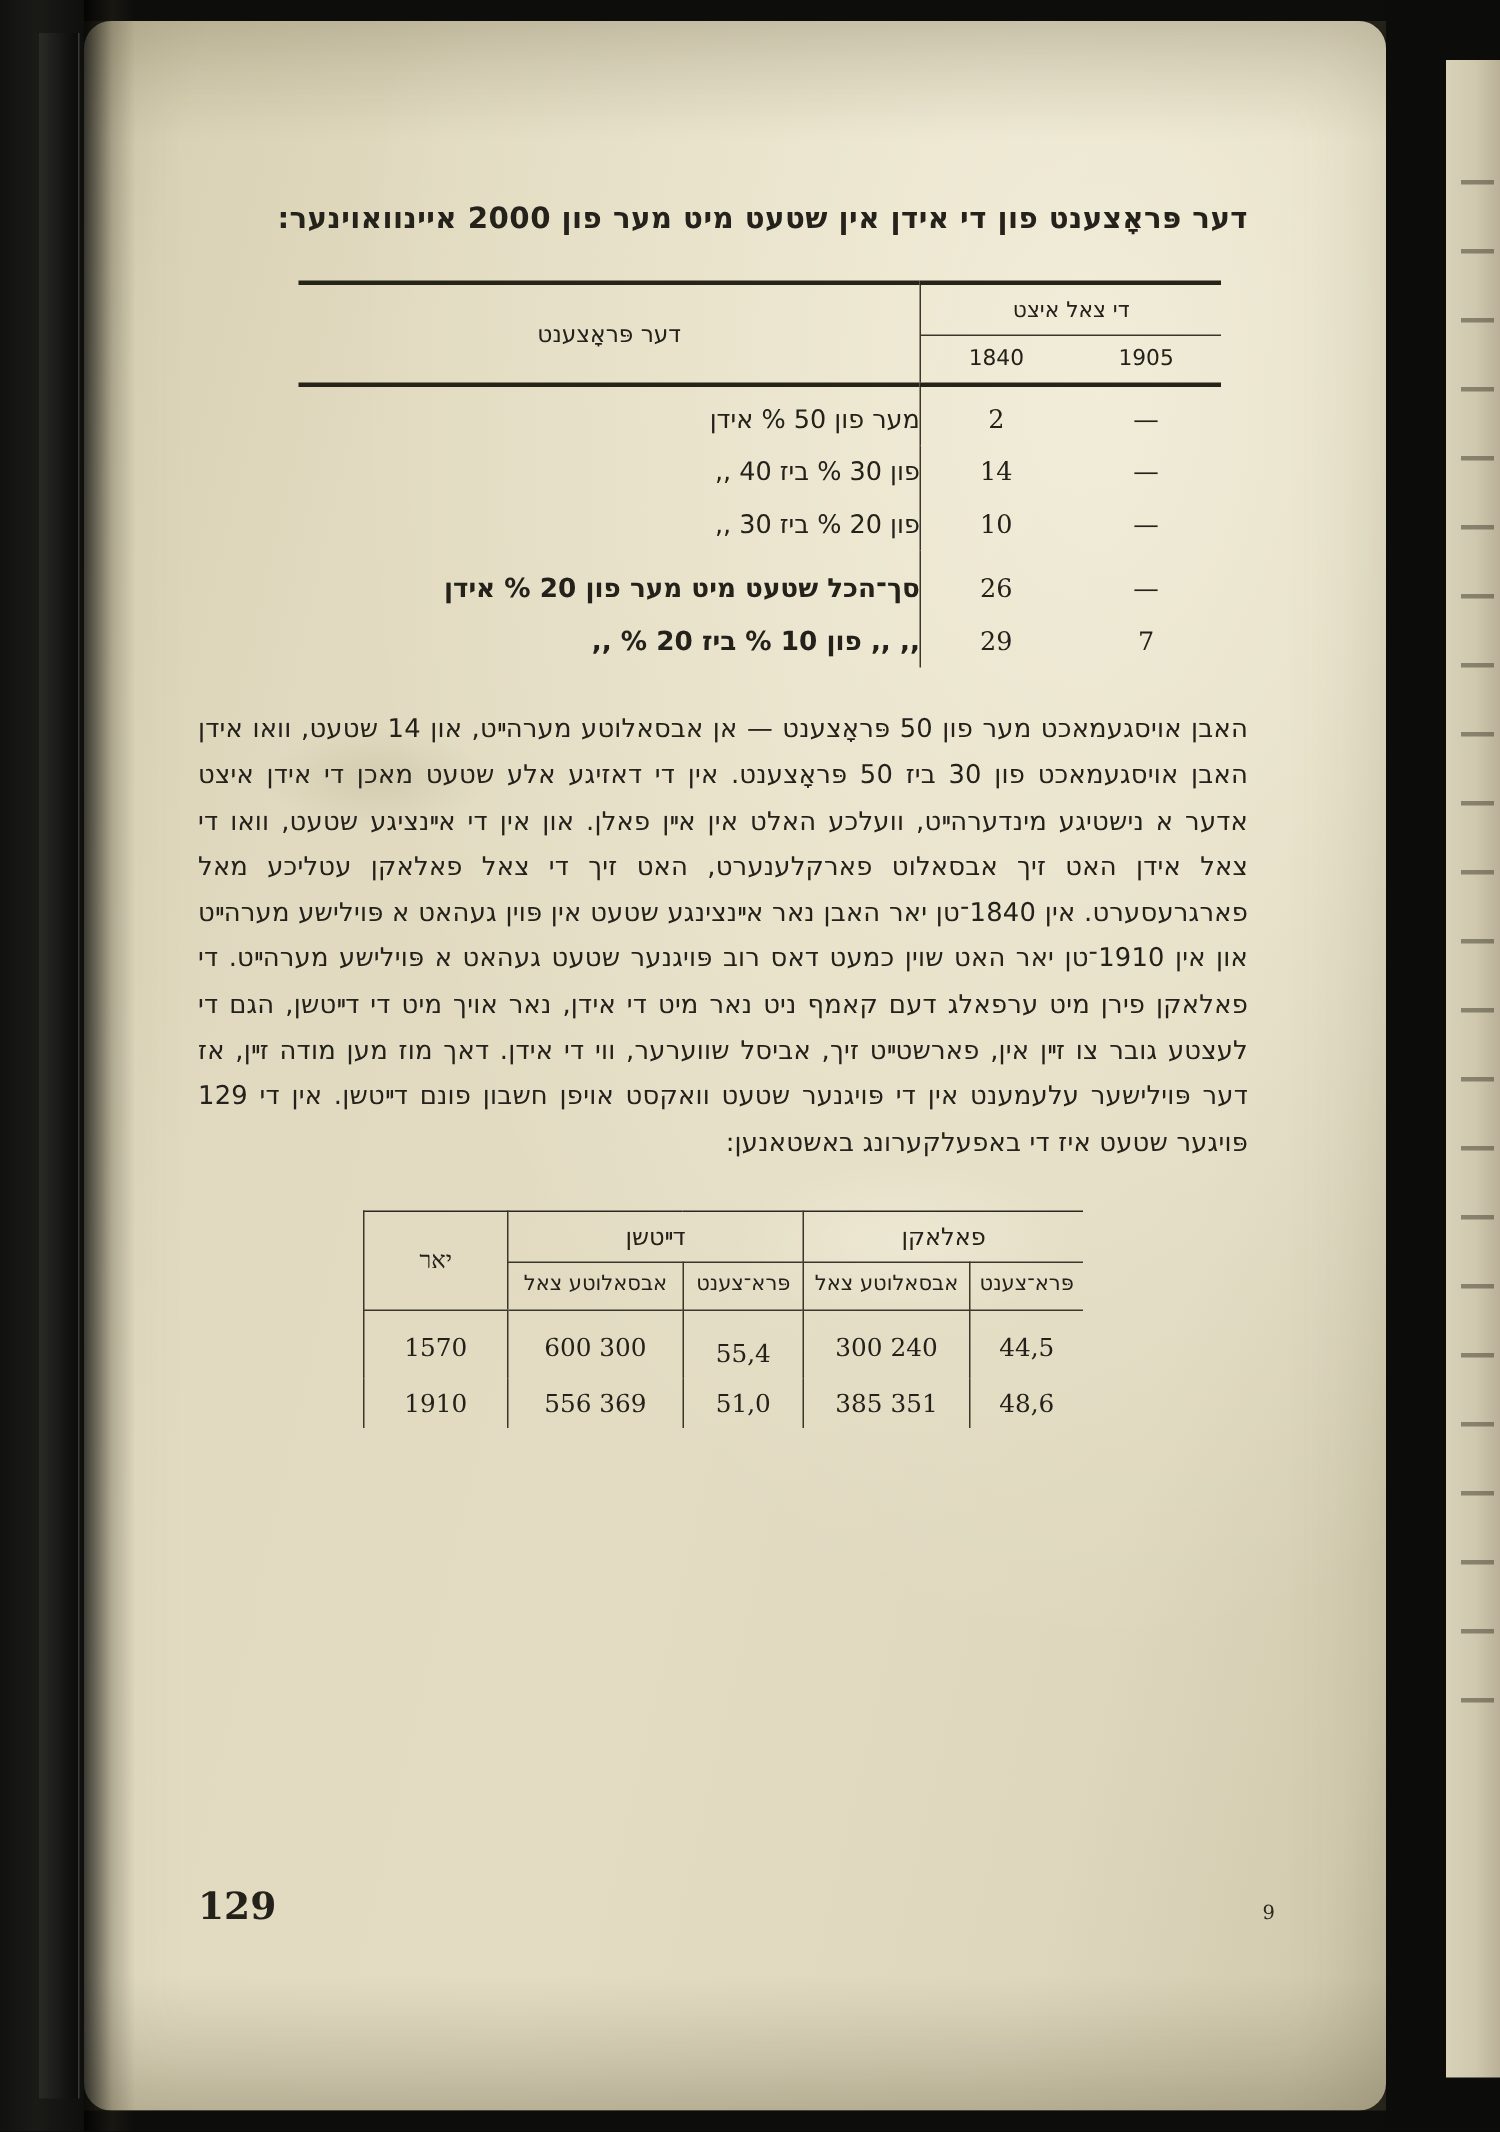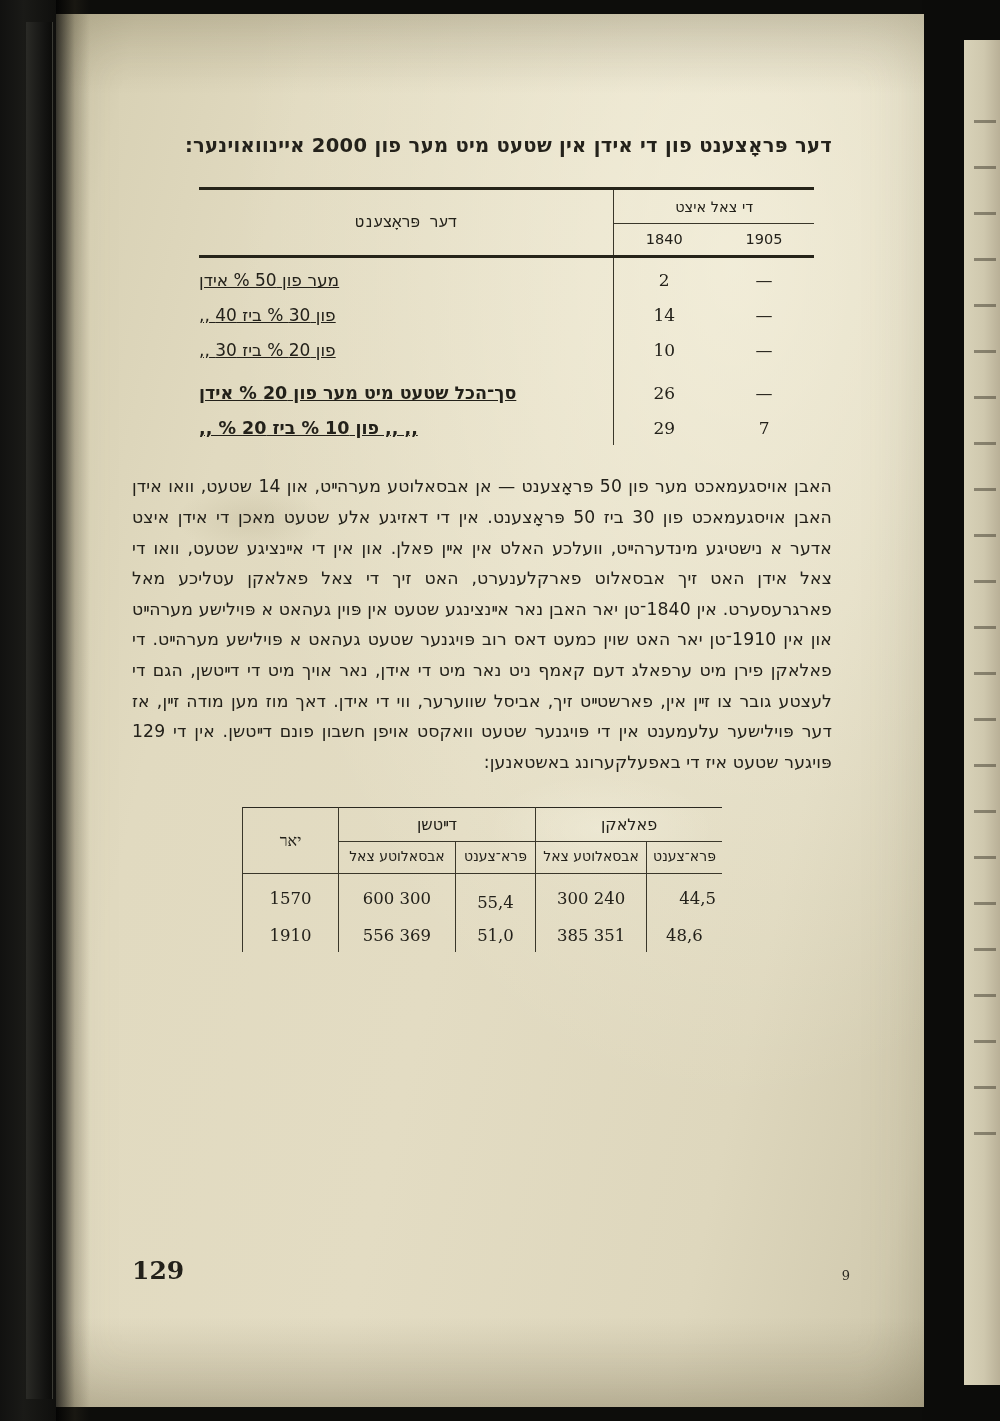--- a/index.html
+++ b/index.html
@@ -89,20 +89,21 @@
   .page {
     position: absolute;
     top: 14px;
     left: 56px;
     width: 868px;
     height: 1393px;
     background:
       radial-gradient(ellipse at 78% 18%, rgba(255,252,236,.55) 0%, rgba(255,255,255,0) 52%),
       linear-gradient(103deg, #c9c2a6 0%, #d9d2b6 7%, #e1dac0 22%, #e3dcc3 50%, #ded7bd 78%, #d2cbb0 94%, #c3bca1 100%);
     box-shadow: inset 0 0 60px rgba(120,110,80,.25);
+    border-radius: 18px;
   }
   .page-top-shade {
     position: absolute; top:0; left:0; right:0; height: 80px;
     background: linear-gradient(180deg, rgba(120,110,80,.22), rgba(255,255,255,0));
     pointer-events:none;
   }
   .page-bottom-shade {
     position: absolute; bottom:0; left:0; right:0; height: 90px;
     background: linear-gradient(0deg, rgba(110,100,72,.28), rgba(255,255,255,0));
     pointer-events:none;
@@ -144,23 +145,23 @@
   .t1 {
     width: 615px;
     margin-right: 18px;
     font-size: 17px;
   }
   .rule-thick { border-top: 3px solid #262419; }
   .rule-thin  { border-top: 1.2px solid #3a372a; }
 
   .t1 .hdr-num { text-align: center; font-size: 14.5px; padding: 7px 0 8px; }
   .t1 .hdr-span { text-align: center; font-size: 14.5px; padding: 9px 0 8px; }
-  .t1 .hdr-label { text-align: center; font-size: 15.5px; padding: 9px 0 8px; font-family: Liberation Mono, monospace; }
+  .t1 .hdr-label { text-align: center; font-size: 15.5px; padding: 9px 0 8px; }
   .t1 .cell-num { text-align: center; font-size: 17px; padding: 8px 0 7px; font-family: "DejaVu Serif", serif; }
-  .t1 .cell-txt { text-align: left; font-size: 17px; padding: 8px 0 7px; text-decoration: underline; }
+  .t1 .cell-txt { text-align: right; font-size: 17px; padding: 8px 0 7px; }
   .t1 .cell-txt.bold { font-weight: 700; font-size: 17.5px; }
   .vline-l { border-left: 1.2px solid #3a372a; }
 
   
   .para {
     margin: 26px 0 0 0;
     font-size: 17.2px;
     line-height: 1.78;
     text-align: justify;
     text-justify: inter-word;
@@ -308,21 +309,21 @@
               <td class="top b lv g1" colspan="2" style="width:185px;">דײטשן</td>
               <td class="top b lv g1" rowspan="2" style="width:95px;font-family:Liberation Serif, serif;">יאר</td>
             </tr>
             <tr>
               <td class="b lv g2">פּרא־צענט</td>
               <td class="b lv g2">אבסאלוטע צאל</td>
               <td class="b lv g2">פּרא־צענט</td>
               <td class="b lv g2">אבסאלוטע צאל</td>
             </tr>
             <tr>
-              <td class="lv val" style="padding-top:12px;text-align:right;">44,5</td>
+              <td class="lv val" style="padding-top:12px;">44,5</td>
               <td class="lv val" style="padding-top:12px;">240 300</td>
               <td class="lv val" style="padding-top:19px;">55,4</td>
               <td class="lv val" style="padding-top:12px;">300 600</td>
               <td class="lv val" style="padding-top:12px;">1570</td>
             </tr>
             <tr>
               <td class="lv val">48,6</td>
               <td class="lv val">351 385</td>
               <td class="lv val">51,0</td>
               <td class="lv val">369 556</td>

